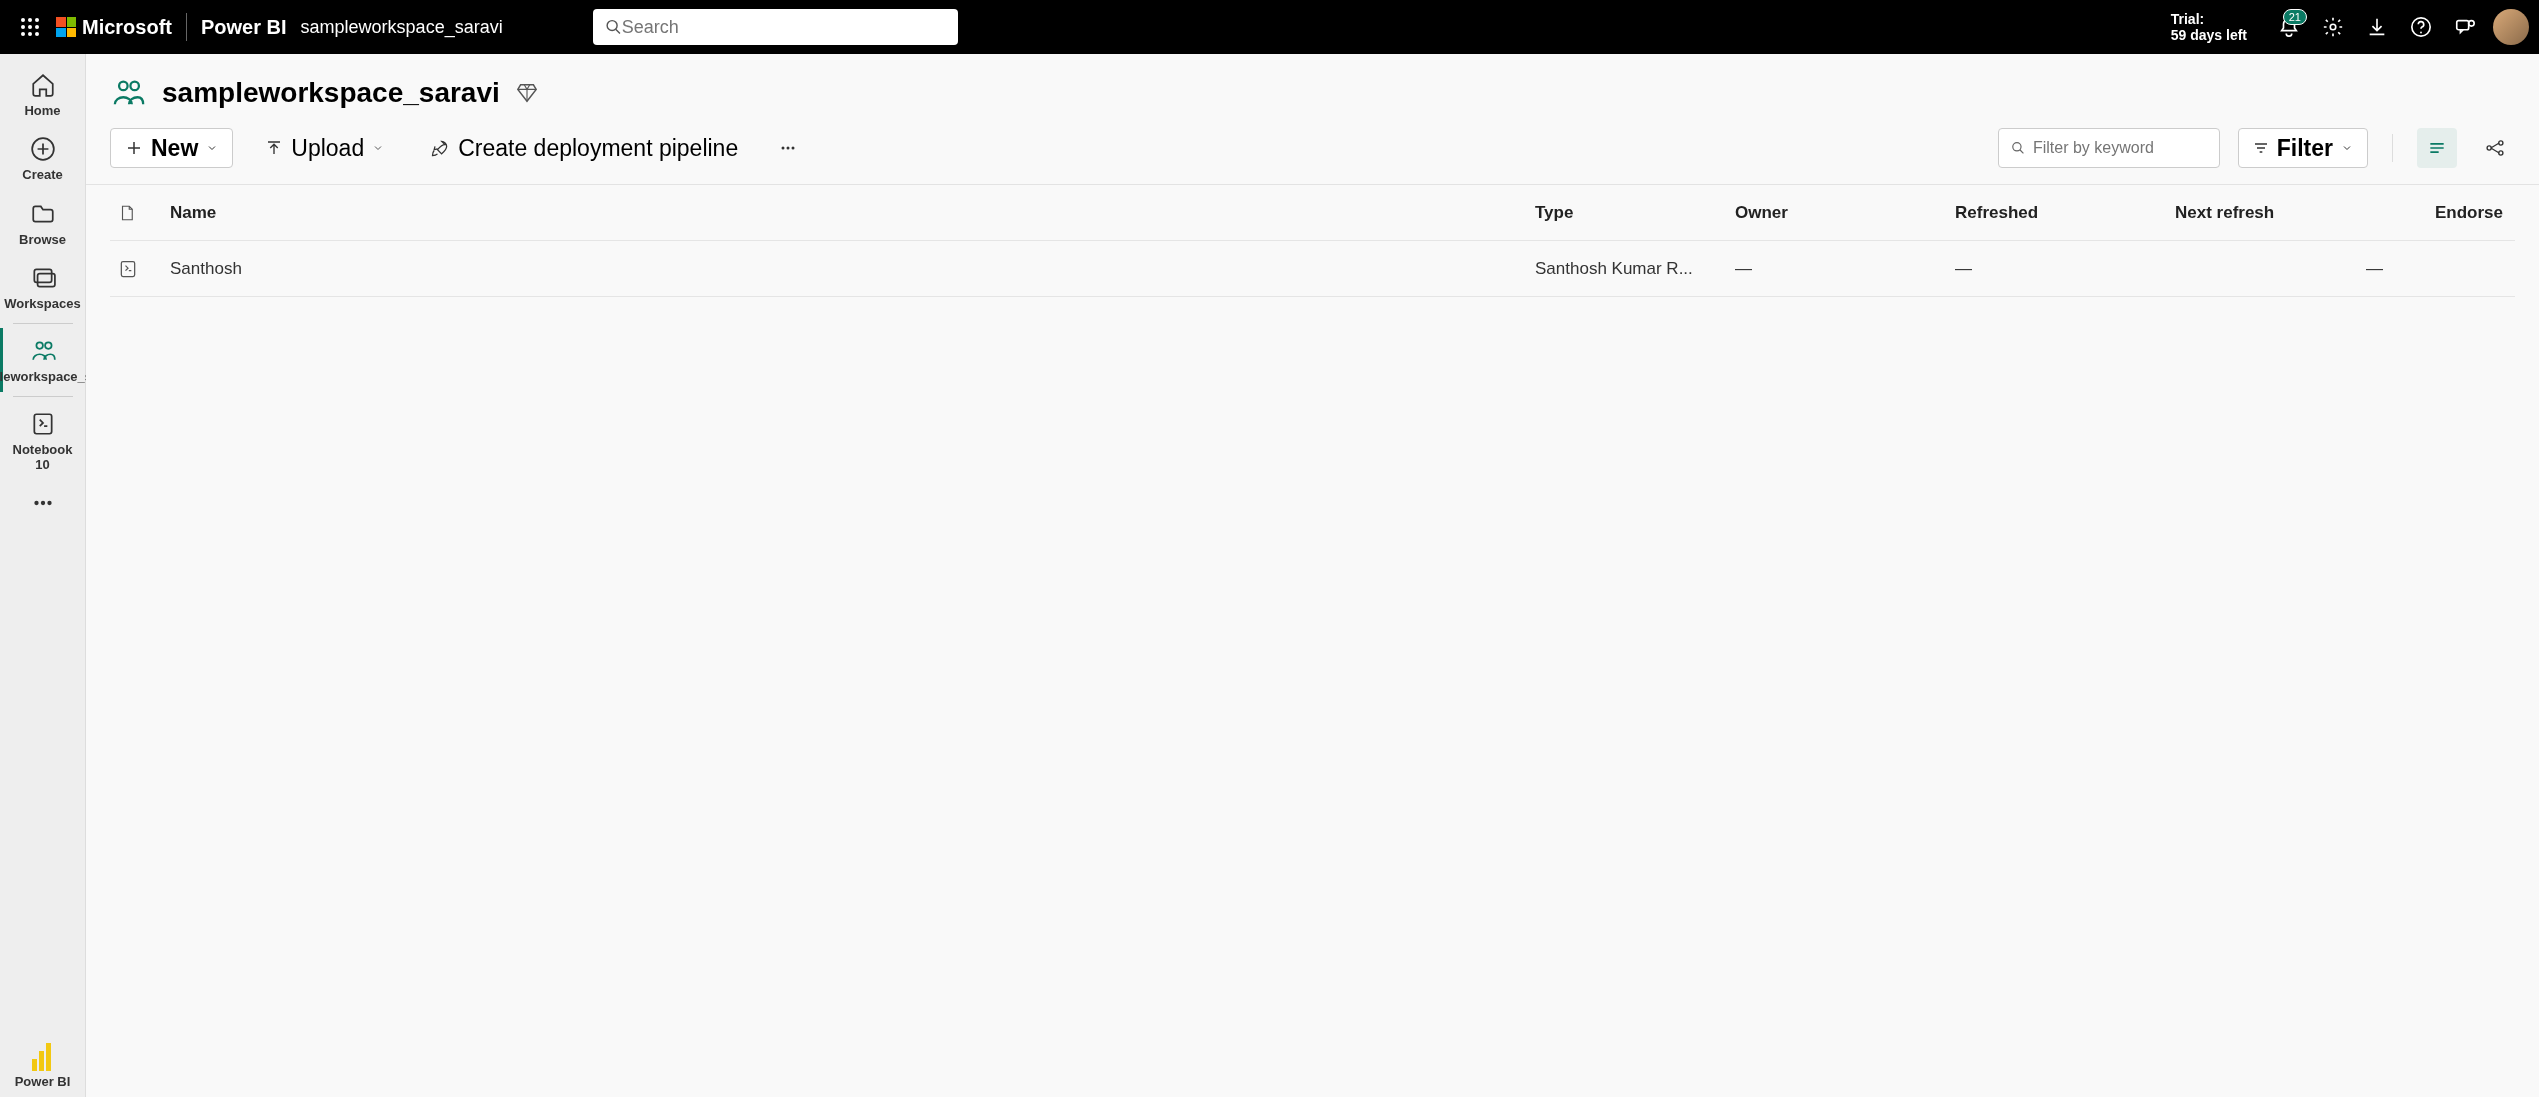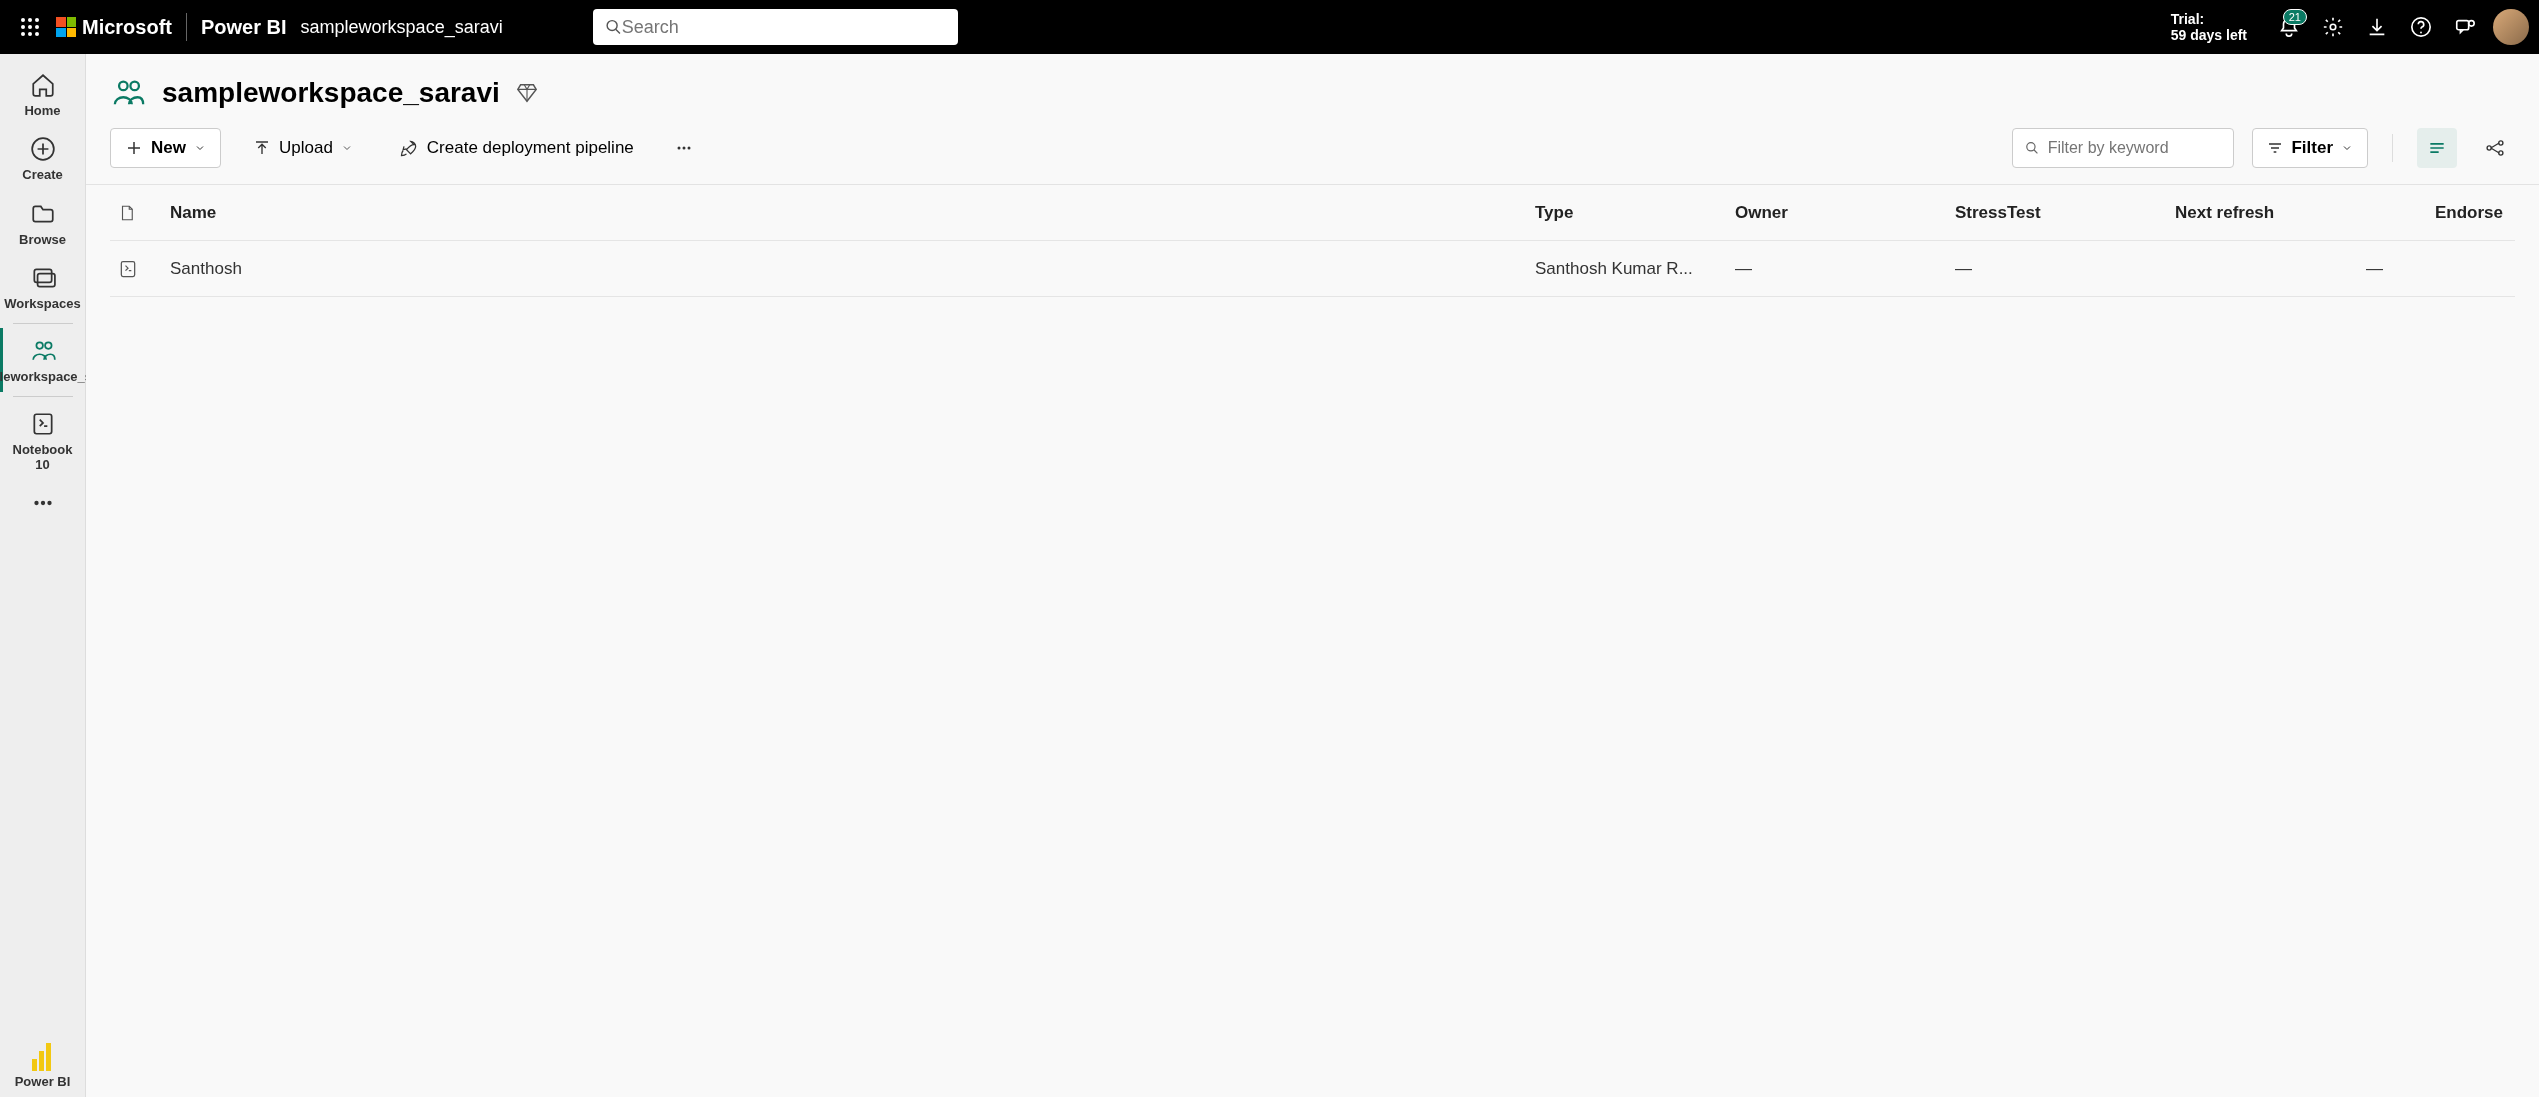--- a/index.html
+++ b/index.html
@@ -32,21 +32,21 @@
 .sicon{width:30px;height:30px;display:flex;align-items:center;justify-content:center;}
 .side-spacer{flex:1;}
 .pbi-logo{width:22px;height:28px;display:flex;align-items:flex-end;gap:2px;}
 .pbi-logo span{width:5px;background:#f2c811;} .pbi-logo span:nth-child(1){height:12px;} .pbi-logo span:nth-child(2){height:20px;} .pbi-logo span:nth-child(3){height:28px;}
 
 
 .main{position:fixed;top:54px;left:86px;right:0;bottom:0;background:#f9f9f9;overflow:auto;}
 .ws-header{display:flex;align-items:center;gap:16px;padding:22px 26px 6px;}
 .ws-title{font-size:28px;font-weight:600;}
 .toolbar{display:flex;align-items:center;gap:18px;padding:12px 24px 16px;border-bottom:1px solid #e3e3e3;}
-.btn{display:flex;align-items:center;gap:8px;height:40px;padding:0 14px;border:1px solid #ccc;border-radius:4px;background:#fff;font-size:17px;cursor:pointer;}
+.btn{display:flex;align-items:center;gap:8px;height:40px;padding:0 14px;border:1px solid #ccc;border-radius:4px;background:#fff;font-size:23px;cursor:pointer;}
 .btn.plain{border:none;background:transparent;}
 .tool-spacer{flex:1;}
 .filter-input{display:flex;align-items:center;gap:8px;border:1px solid #ccc;border-radius:4px;height:40px;padding:0 12px;width:222px;background:#fff;}
 .filter-input input{border:none;outline:none;font-size:16px;width:100%;color:#555;}
 .tool-divider{width:1px;height:28px;background:#ddd;margin:0 6px;}
 .icon-btn{width:40px;height:40px;display:flex;align-items:center;justify-content:center;border-radius:4px;cursor:pointer;}
 .icon-btn.active{background:#e5eeec;}
 .icon-btn.active svg *{stroke:#0a7a64;}
 
 
@@ -300,21 +300,21 @@
     <div class="trow header">
       <div class="cell">
         <svg width="18" height="18" viewBox="0 0 24 24" style="margin-left:8px">
             <path d="M6 3h9l4 4v14H6z" fill="none" stroke="#555" stroke-width="1.5"></path>
             <path d="M15 3v4h4" fill="none" stroke="#555" stroke-width="1.5"></path>
           </svg>
       </div>
       <div class="cell">Name</div>
       <div class="cell">Type</div>
       <div class="cell">Owner</div>
-      <div class="cell">StressTest</div>
+      <div class="cell">Refreshed</div>
       <div class="cell">Next refresh</div>
       <div class="cell right">Endorse</div>
     </div>
     <div class="trow">
       <div class="cell">
         <svg width="20" height="20" viewBox="0 0 24 24" style="margin-left:8px">
             <rect x="4" y="3" width="16" height="18" rx="2" fill="none" stroke="#555" stroke-width="1.5"></rect>
             <path d="M9 8l3 3-3 3M13 14h3" fill="none" stroke="#555" stroke-width="1.5"></path>
           </svg>
       </div>

